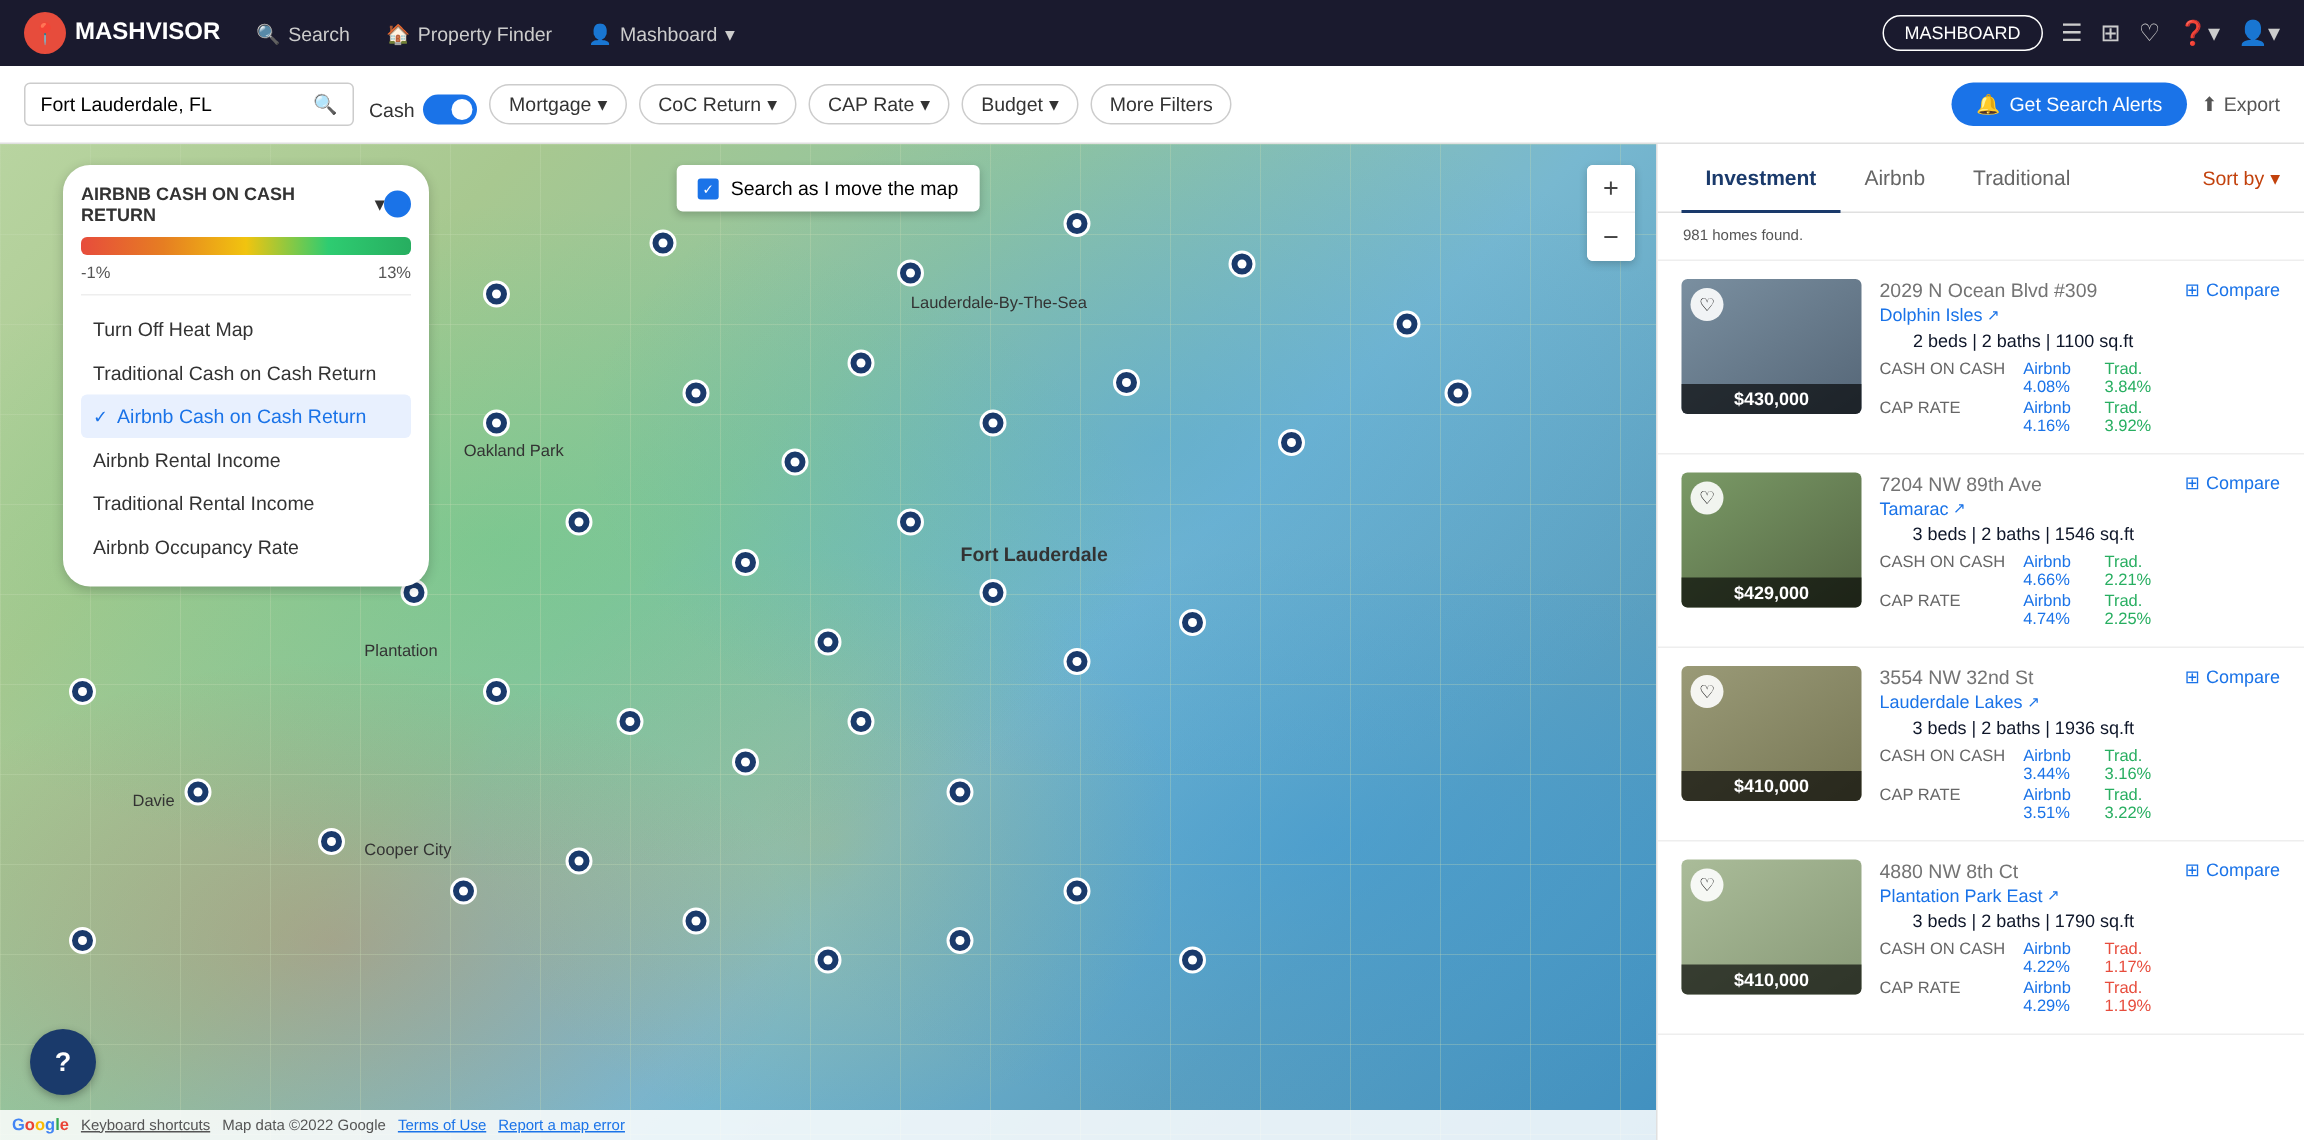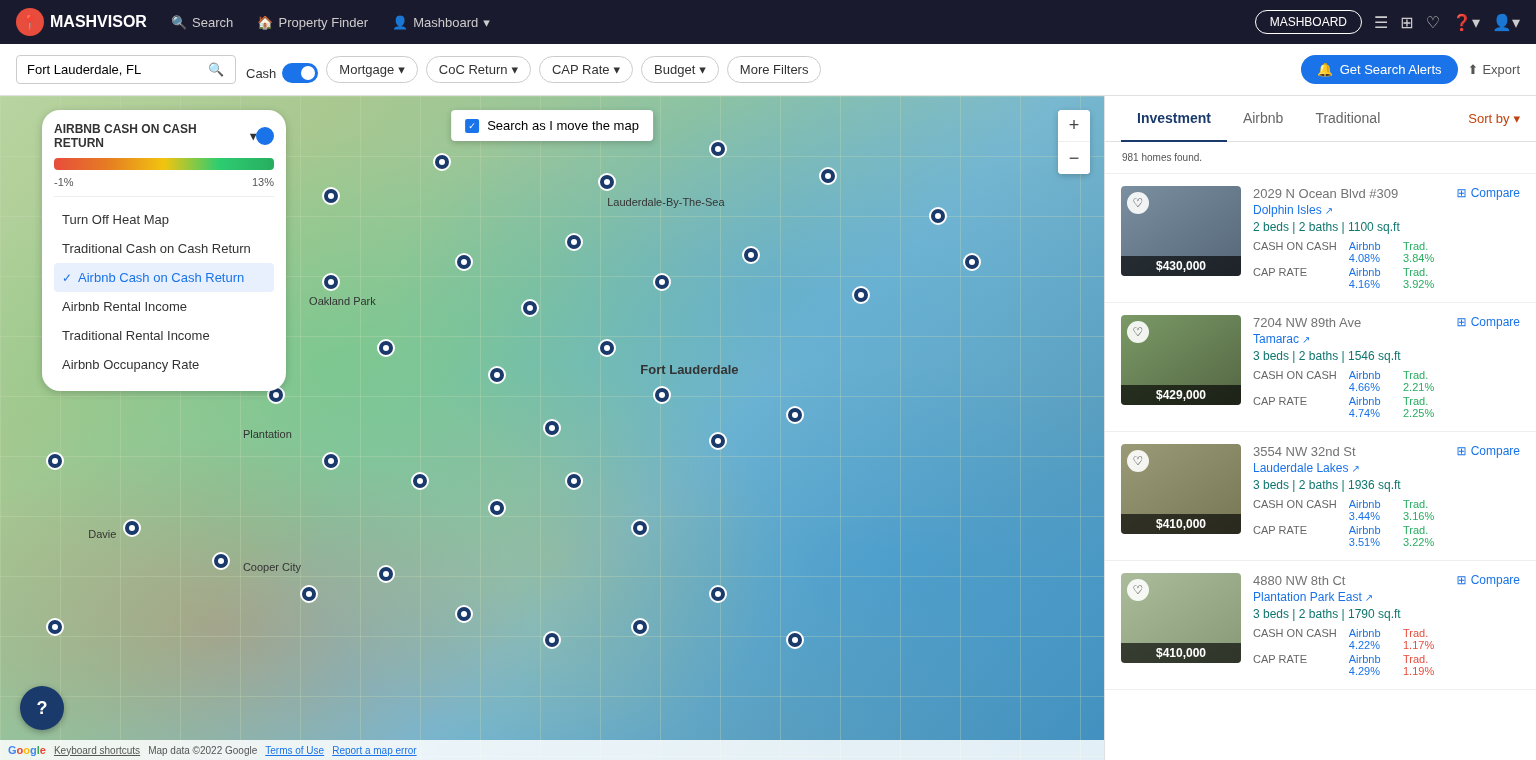--- a/index.html
+++ b/index.html
@@ -488,22 +488,23 @@
       font-size: 12px;
       color: #1a73e8;
       cursor: pointer;
       display: flex;
       align-items: center;
       gap: 3px;
       margin: 2px 0;
     }
     .listing-details {
       font-size: 12px;
-      color: #0f766e;
+      color: #0f172a;
       margin: 3px 0 6px;
+      text-align: center;
     }
     .listing-metrics {
       display: grid;
       grid-template-columns: 1fr 1fr;
       gap: 2px 0;
       font-size: 11px;
     }
     .metric-label {
       color: #666;
       font-weight: 500;

